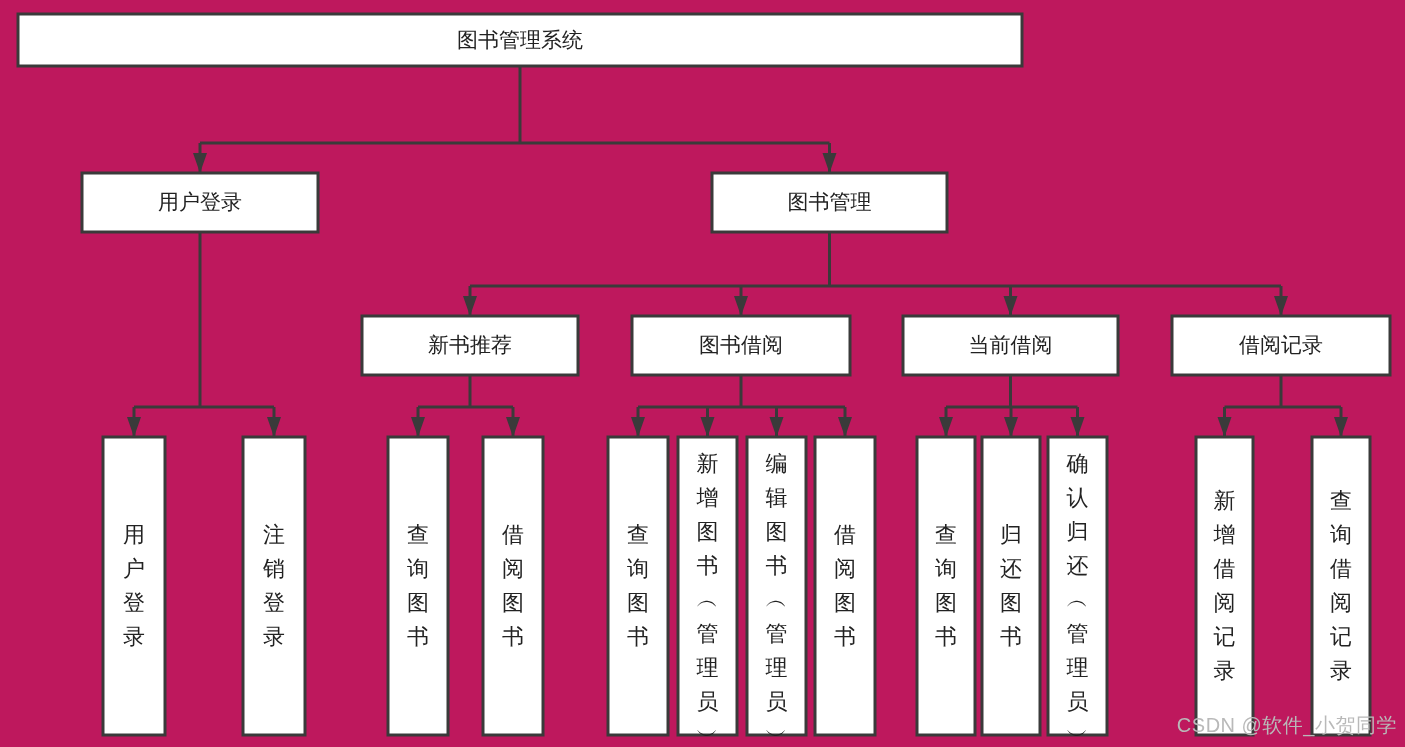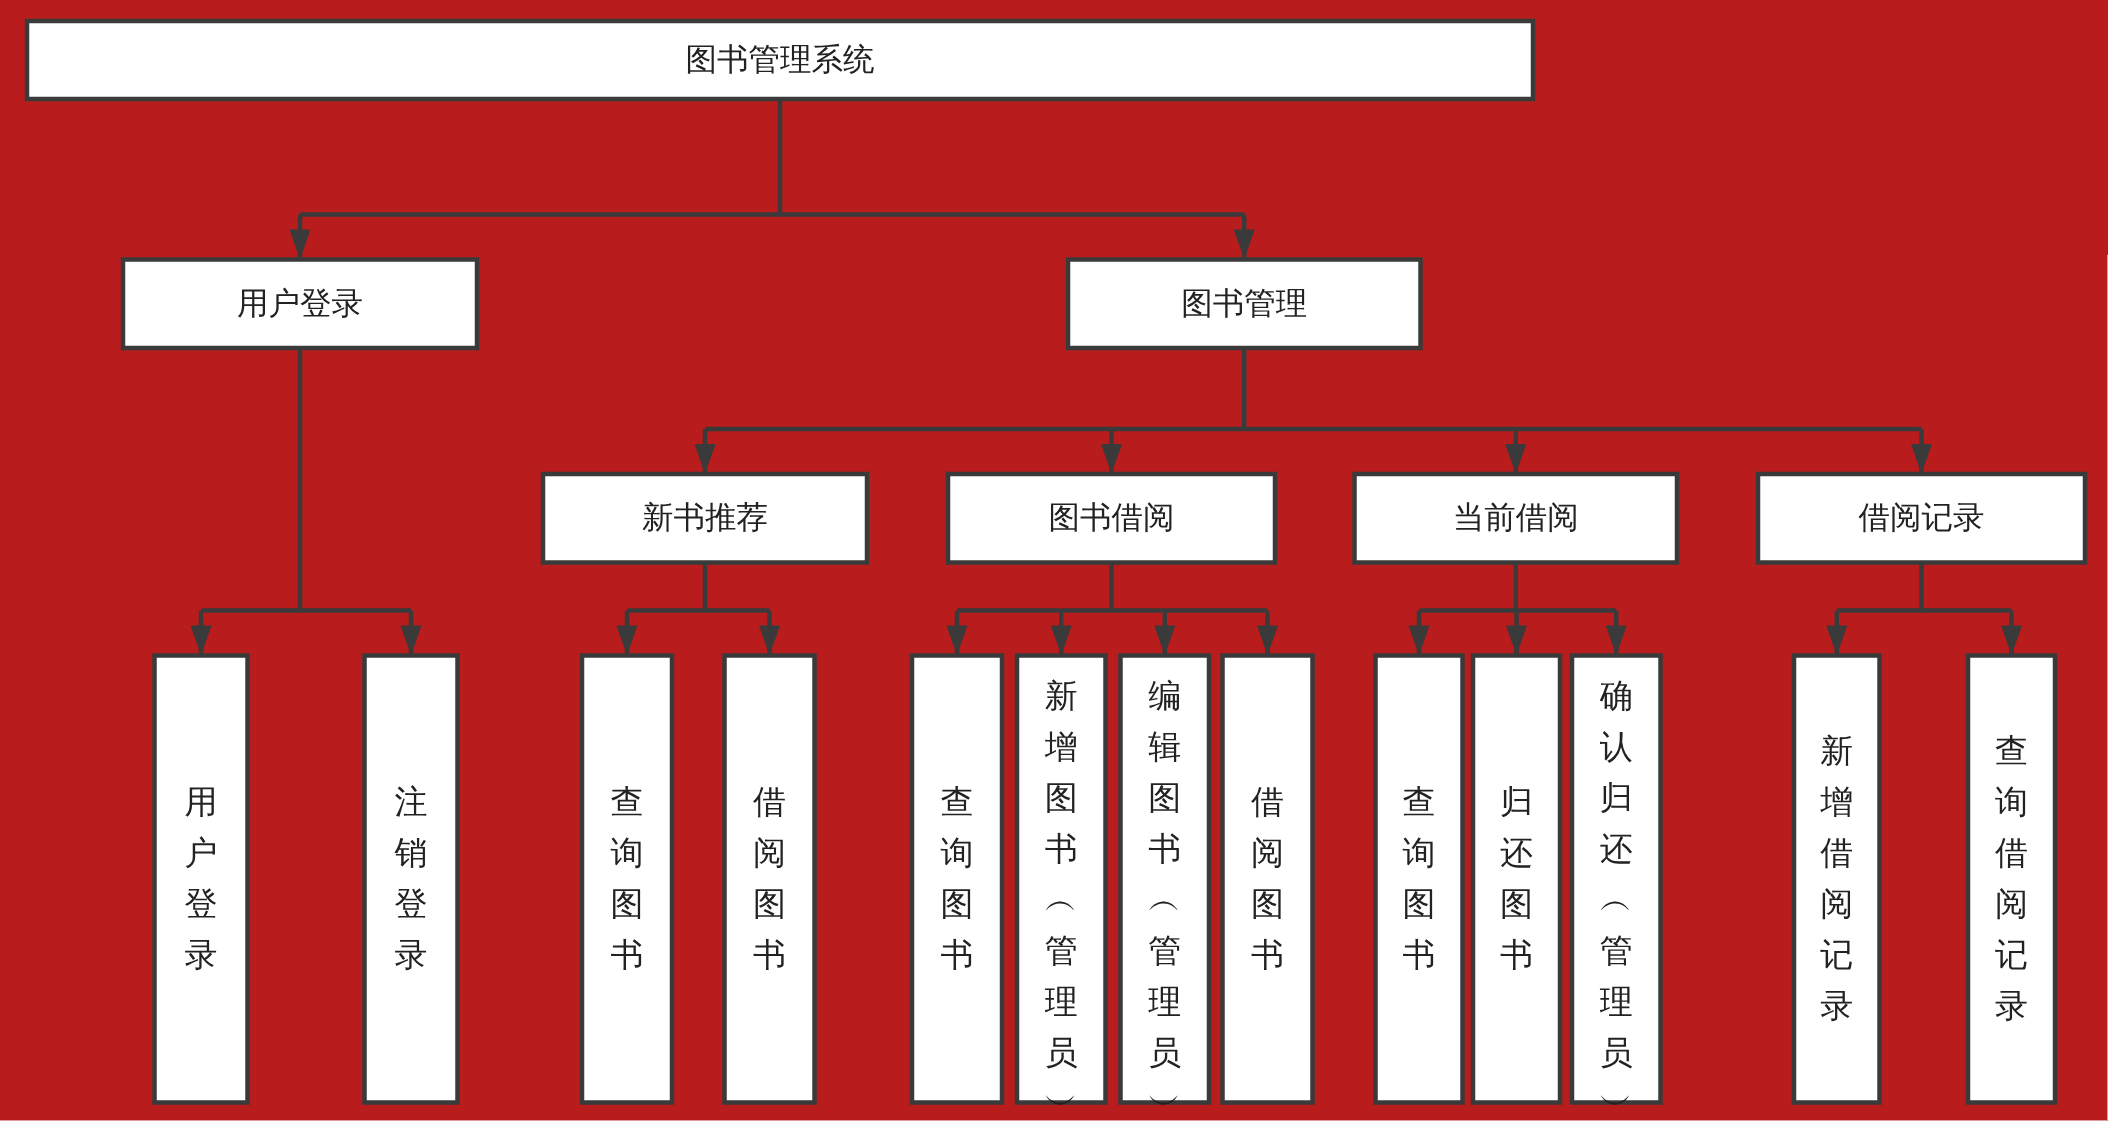--- a/index.html
+++ b/index.html
@@ -10,21 +10,21 @@
   body {
     font-family: "Liberation Sans", "DejaVu Sans", sans-serif;
     width: 1405px;
     height: 747px;
     overflow: hidden;
   }
   #diagram-root {
     position: relative;
     width: 1405px;
     height: 747px;
-    background: #b91c1c;
+    background: #be185d;
   }
   svg.diagram-canvas {
     position: absolute;
     left: 0;
     top: 0;
     width: 1405px;
     height: 747px;
     display: block;
   }
   .node-box {
@@ -202,13 +202,14 @@
         <g>
           <rect x="1196" y="437" width="57" height="298" class="node-box"></rect>
           <text x="1224.5" y="508" class="node-label-v"><tspan x="1224.5" dy="0">新</tspan><tspan x="1224.5" dy="34">增</tspan><tspan x="1224.5" dy="34">借</tspan><tspan x="1224.5" dy="34">阅</tspan><tspan x="1224.5" dy="34">记</tspan><tspan x="1224.5" dy="34">录</tspan></text>
         </g>
         <g>
           <rect x="1312" y="437" width="58" height="298" class="node-box"></rect>
           <text x="1341" y="508" class="node-label-v"><tspan x="1341" dy="0">查</tspan><tspan x="1341" dy="34">询</tspan><tspan x="1341" dy="34">借</tspan><tspan x="1341" dy="34">阅</tspan><tspan x="1341" dy="34">记</tspan><tspan x="1341" dy="34">录</tspan></text>
         </g>
       </g>
     </svg>
+  <div class="watermark">CSDN @软件_小贺同学</div>
 </div>
 
 </body></html>

